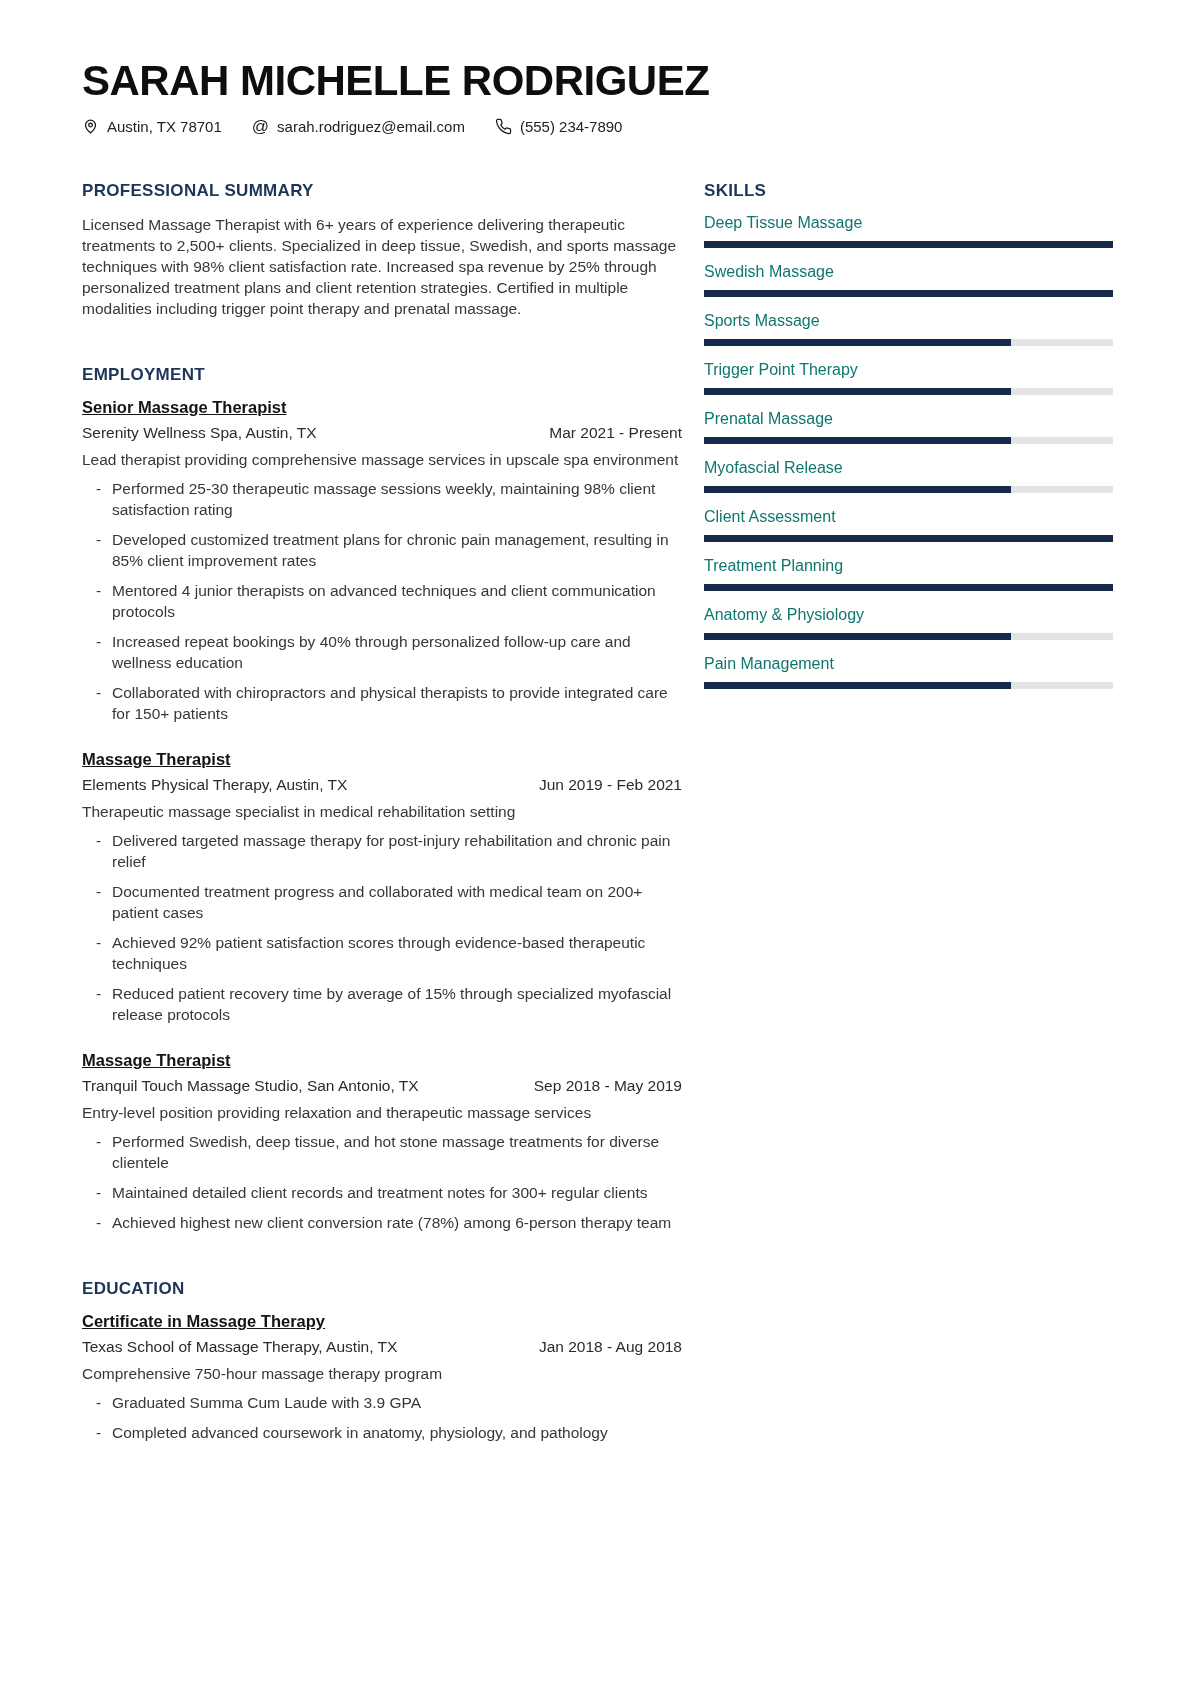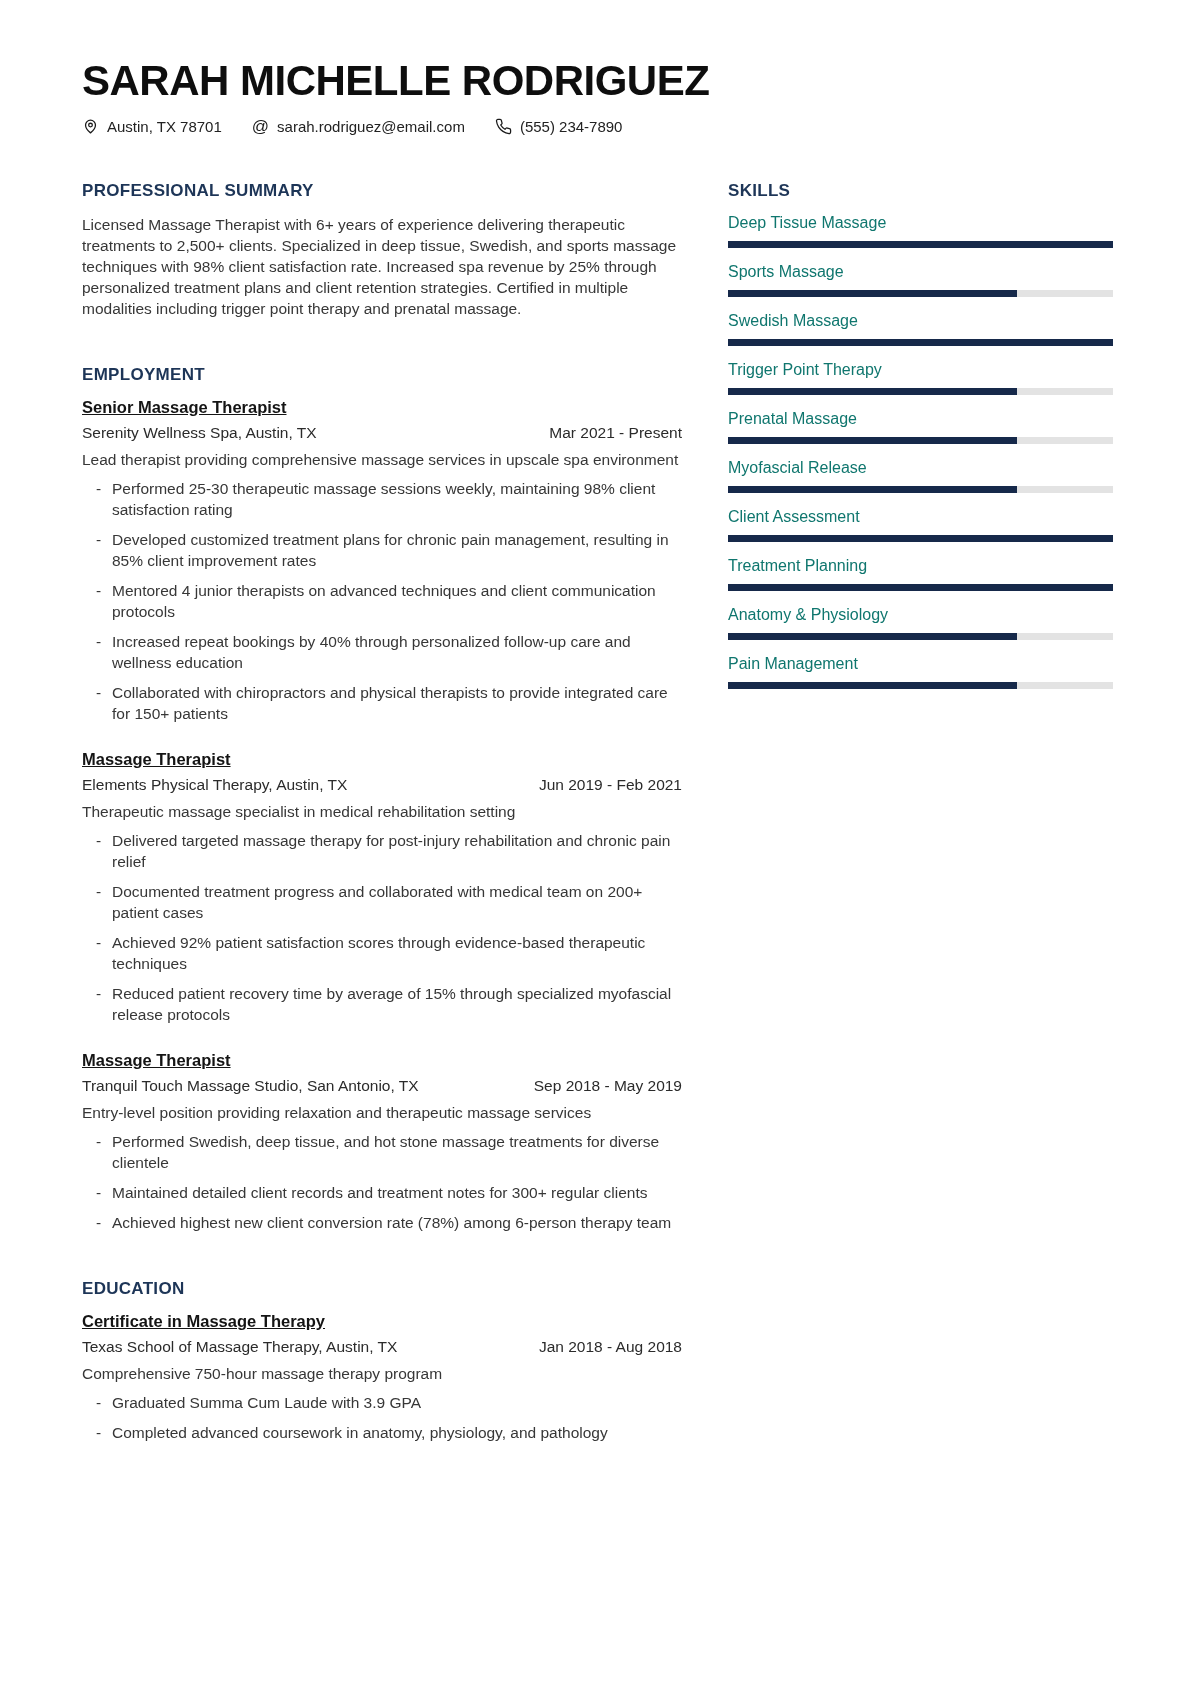--- a/index.html
+++ b/index.html
@@ -30,21 +30,21 @@
     margin-top:13px;font-size:21px;font-weight:400;color:#1f1f1f;
   }
   .contact-row{
     margin-top:14px;display:flex;align-items:center;gap:30px;
     font-size:15px;color:#222;
   }
   .contact-item{display:flex;align-items:center;gap:8px;}
   .contact-item svg{width:17px;height:17px;stroke:#1a1a1a;fill:none;stroke-width:1.8;stroke-linecap:round;stroke-linejoin:round;}
   .at-glyph{font-size:17px;font-weight:400;color:#1a1a1a;line-height:1;}
   
-  .columns{display:flex;gap:46px;margin-top:46px;}
+  .columns{display:flex;gap:22px;margin-top:46px;}
   main{width:600px;flex:0 0 600px;}
   aside{flex:1;}
   
   h2{
     font-size:17px;font-weight:700;color:var(--heading-color);
     letter-spacing:0.3px;margin-bottom:13px;
   }
   section + section{margin-top:46px;}
   .summary-text{font-size:15.5px;line-height:21px;color:var(--body-text);}
   
@@ -197,30 +197,30 @@
         <h2>SKILLS</h2>
 
           <div class="skill">
             <div class="skill-name">Deep Tissue Massage</div>
             <div class="bar-track">
               <div class="bar-fill" style="width: 100%;"></div>
             </div>
           </div>
 
           <div class="skill">
+            <div class="skill-name">Swedish Massage</div>
+            <div class="bar-track">
+              <div class="bar-fill" style="width: 100%;"></div>
+            </div>
+          </div>
+
+          <div class="skill">
             <div class="skill-name">Sports Massage</div>
             <div class="bar-track">
               <div class="bar-fill" style="width: 75%;"></div>
-            </div>
-          </div>
-
-          <div class="skill">
-            <div class="skill-name">Swedish Massage</div>
-            <div class="bar-track">
-              <div class="bar-fill" style="width: 100%;"></div>
             </div>
           </div>
 
           <div class="skill">
             <div class="skill-name">Trigger Point Therapy</div>
             <div class="bar-track">
               <div class="bar-fill" style="width: 75%;"></div>
             </div>
           </div>
 

